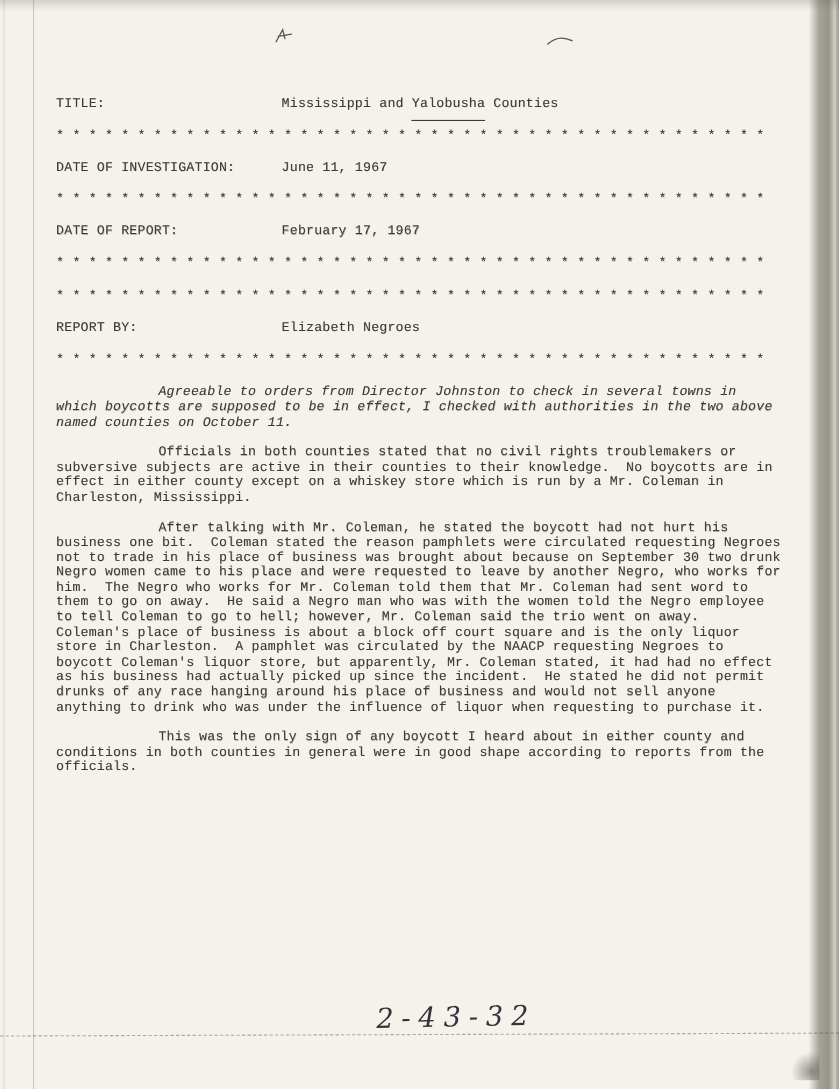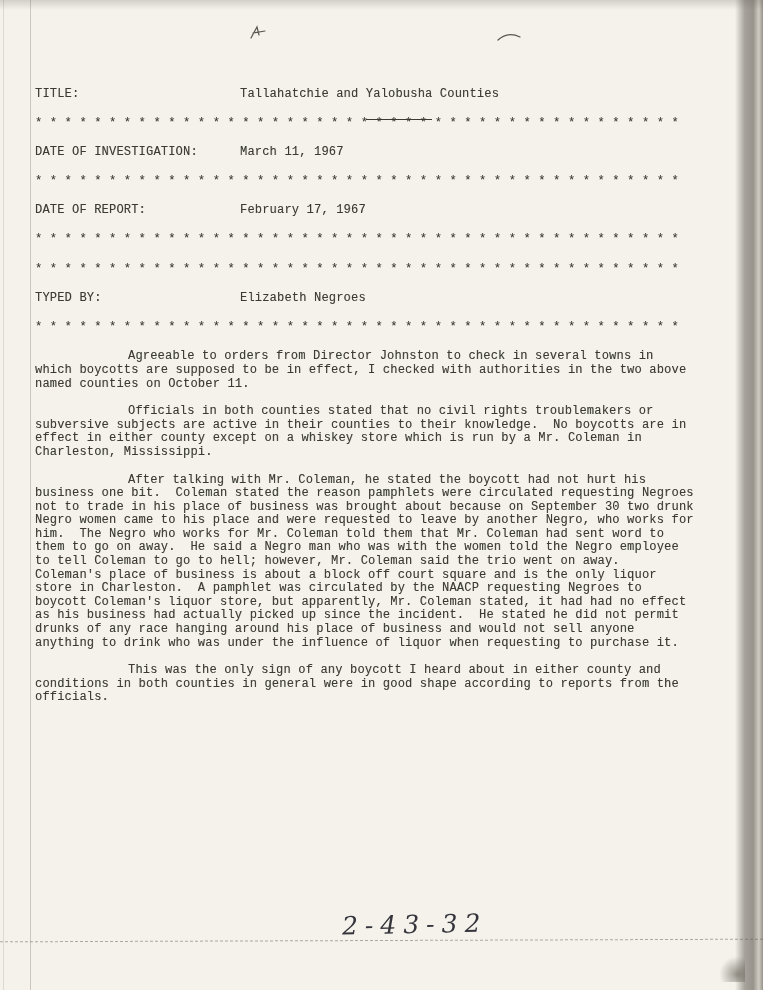--- a/index.html
+++ b/index.html
@@ -47,52 +47,53 @@
     position: absolute; right: 18px; bottom: 8px; width: 26px; height: 26px;
     background: radial-gradient(circle at 70% 70%, rgba(60,56,48,0.5), rgba(60,56,48,0) 70%);
   }
   .pen-mark { position: absolute; }
   .pen-mark-1 { left: 248px; top: 24px; }
   .pen-mark-2 { left: 496px; top: 30px; }
 
   
   .content {
     position: absolute;
-    left: 35px;
+    left: 51px;
     top: 88px;
     width: 662px;
     font-size: 12px;
     line-height: 13.6px;
     letter-spacing: 0.2px;
     text-shadow: 0.3px 0.3px 0 rgba(59, 58, 53, 0.35);
   }
   .field-row {
     display: flex;
     margin-bottom: 15px;
     white-space: pre;
   }
   .field-label {
     flex: 0 0 205px;
   }
   .underlined {
     border-bottom: 1px solid currentColor;
-    padding-bottom: 18px;
+    padding-bottom: 8px;
   }
   .sep {
     margin-bottom: 16px;
     white-space: nowrap;
     overflow: hidden;
   }
   .para {
     margin: 0 0 14px 0;
     text-indent: 93px;
     white-space: pre-wrap;
   }
   .para-first {
     margin-top: 10px;
+    font-style: italic;
   }
   .handwritten-code {
     position: absolute;
     left: 342px;
     top: 910px;
     font-family: "DejaVu Serif", serif;
     font-style: italic;
     font-size: 25px;
     letter-spacing: 7px;
     color: #35343c;
@@ -120,44 +121,44 @@
   <span class="pen-mark pen-mark-2">
     <svg width="26" height="14" viewBox="0 0 26 14">
       <path d="M2 10 Q12 1 24 7" stroke="#5a564e" stroke-width="1.2" fill="none" stroke-linecap="round"></path>
     </svg>
   </span>
 
   <div class="content">
 
     <div class="field-row">
       <span class="field-label">TITLE:</span>
-      <span class="field-value"><span>Tallahatchie and </span><span class="underlined">Yalobusha</span><span> Counties</span></span>
+      <span class="field-value"><span>Mississippi and </span><span class="underlined">Yalobusha</span><span> Counties</span></span>
     </div>
 
     <div class="sep">* * * * * * * * * * * * * * * * * * * * * * * * * * * * * * * * * * * * * * * * * * * *</div>
 
     <div class="field-row">
       <span class="field-label">DATE OF INVESTIGATION:</span>
-      <span class="field-value">March 11, 1967</span>
+      <span class="field-value">June 11, 1967</span>
     </div>
 
     <div class="sep">* * * * * * * * * * * * * * * * * * * * * * * * * * * * * * * * * * * * * * * * * * * *</div>
 
     <div class="field-row">
       <span class="field-label">DATE OF REPORT:</span>
       <span class="field-value">February 17, 1967</span>
     </div>
 
     <div class="sep">* * * * * * * * * * * * * * * * * * * * * * * * * * * * * * * * * * * * * * * * * * * *</div>
 
 
     <div class="sep">* * * * * * * * * * * * * * * * * * * * * * * * * * * * * * * * * * * * * * * * * * * *</div>
 
     <div class="field-row">
-      <span class="field-label">TYPED BY:</span>
+      <span class="field-label">REPORT BY:</span>
       <span class="field-value">Elizabeth Negroes</span>
     </div>
 
     <div class="sep">* * * * * * * * * * * * * * * * * * * * * * * * * * * * * * * * * * * * * * * * * * * *</div>
 
     <p class="para para-first">Agreeable to orders from Director Johnston to check in several towns in which boycotts are supposed to be in effect, I checked with authorities in the two above named counties on October 11.</p>
     <p class="para">Officials in both counties stated that no civil rights troublemakers or subversive subjects are active in their counties to their knowledge.  No boycotts are in effect in either county except on a whiskey store which is run by a Mr. Coleman in Charleston, Mississippi.</p>
     <p class="para">After talking with Mr. Coleman, he stated the boycott had not hurt his business one bit.  Coleman stated the reason pamphlets were circulated requesting Negroes not to trade in his place of business was brought about because on September 30 two drunk Negro women came to his place and were requested to leave by another Negro, who works for him.  The Negro who works for Mr. Coleman told them that Mr. Coleman had sent word to them to go on away.  He said a Negro man who was with the women told the Negro employee to tell Coleman to go to hell; however, Mr. Coleman said the trio went on away.  Coleman's place of business is about a block off court square and is the only liquor store in Charleston.  A pamphlet was circulated by the NAACP requesting Negroes to boycott Coleman's liquor store, but apparently, Mr. Coleman stated, it had had no effect as his business had actually picked up since the incident.  He stated he did not permit drunks of any race hanging around his place of business and would not sell anyone anything to drink who was under the influence of liquor when requesting to purchase it.</p>
     <p class="para">This was the only sign of any boycott I heard about in either county and conditions in both counties in general were in good shape according to reports from the officials.</p>
 

